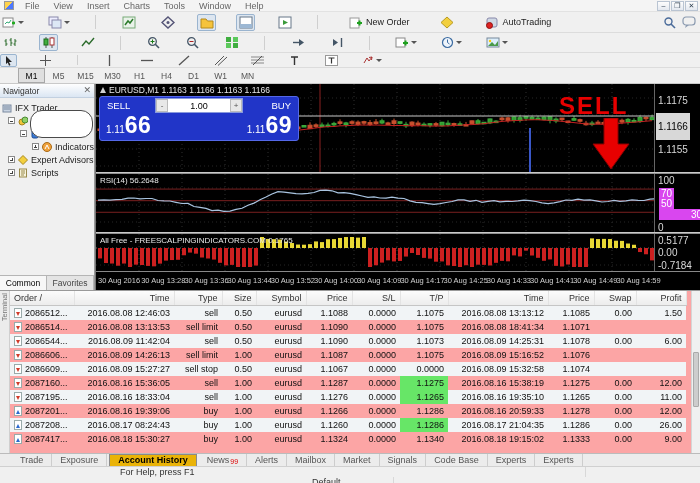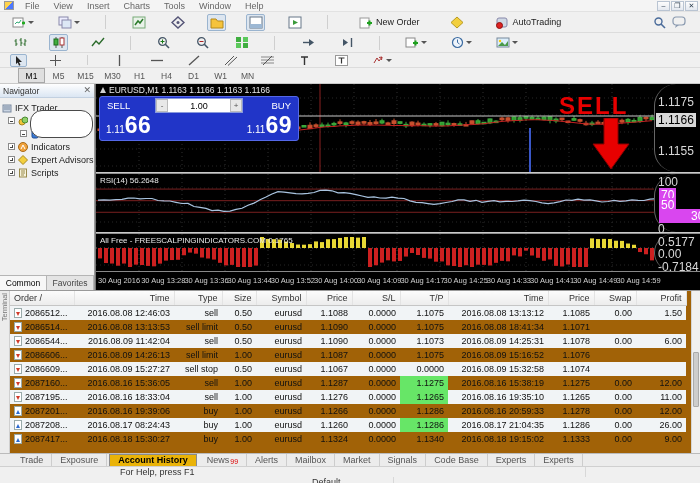--- a/index.html
+++ b/index.html
@@ -8,21 +8,21 @@
   .app { width:700px; height:483px; display:flex; flex-direction:column; background:#f0f0f0; }
 
   
   .menubar { height:14px; display:flex; align-items:center; background:#f4f4f4; border-bottom:1px solid #e2e2e2; padding-left:2px; }
   .app-icon { width:10px; height:9px; margin:0 4px 0 2px; background:linear-gradient(135deg,#ffd34d 50%,#4d79ff 50%); border:1px solid #999; }
   .menu-item { padding:0 7px; color:#666; font-size:9px; cursor:default; }
   .win-controls { margin-left:auto; display:flex; gap:1px; padding-right:2px; }
   .win-btn { width:13px; height:10px; border:1px solid #b9c4d2; background:linear-gradient(#fdfdfd,#e4e9f0); font-size:7px; line-height:8px; text-align:center; color:#345; }
 
   
-  .toolbar { display:flex; align-items:center; background:#f0f0f0; border-bottom:1px solid #dcdcdc; padding:1px 10px;gap:20px; }
+  .toolbar { display:flex; align-items:center; background:#f0f0f0; border-bottom:1px solid #dcdcdc; padding:1px 0;gap:20px; }
   .tb1 { height:22px; } .tb2 { height:20px; } .tb3 { height:15px; }
   .tbtn { height:17px; min-width:19px; display:flex; align-items:center; justify-content:center; border:1px solid transparent; border-radius:2px; padding:0 1px; }
   .tb3 .tbtn { height:13px; min-width:17px; }
   .tbtn.pressed { background:#dde6f0; border-color:#9ab4cf; }
   .drop { width:0; height:0; border-left:3px solid transparent; border-right:3px solid transparent; border-top:3px solid #555; margin-left:2px; }
   .sep { width:1px; height:14px; background:#cfcfcf; margin:0 3px; }
   .tb3 .sep { height:10px; }
   .label-btn { display:flex; align-items:center; gap:4px; height:18px; padding:0 7px; border:1px solid transparent; border-radius:2px; font-size:9px; color:#222; }
   .tb-right { margin-left:auto; display:flex; align-items:center; gap:6px; padding-right:4px; }
 
@@ -47,23 +47,23 @@
   .redaction { position:absolute; left:30px; top:26px; width:63px; height:28px; background:#fff; border:1.5px solid #4a4a4a; border-radius:12px; }
   .nav-tabs { display:flex; height:15px; border-top:1px solid #b5b5b5; }
   .nav-tab { flex:1; text-align:center; font-size:8.5px; line-height:14px; color:#444; background:#e4e4e4; border-right:1px solid #b5b5b5; }
   .nav-tab.active { background:#f7f7f7; color:#000; }
 
   
   .chart-wrap { flex:1; display:flex; flex-direction:column; background:#000; border-left:1px solid #777; }
   .panel { display:flex; position:relative; }
   .p-main { height:88px; } .p-rsi { height:58px; } .p-hist { height:37px; }
   .plot { position:relative; width:558px; overflow:hidden; }
-  .scale { flex:1; background:#000; border-left:1px solid #666; position:relative; color:#d8d8d8; font-size:12px;border-radius:22px; }
+  .scale { flex:1; background:#000; border-left:1px solid #666; position:relative; color:#d8d8d8; font-size:10px; }
   .scale .lbl { position:absolute; left:3px; }
-  .scale .boxed { background:#d8d8d8; color:#000; padding:0 2px; left:1px; }
+  .scale .boxed { background:#d8d8d8; color:#000; padding:8px 2px; left:1px; }
   .scale .redbox { background:#d946ef; color:#fff; padding:0 2px; left:4px; }
   .sep-h { height:2px; background:#8f8f8f; border-top:1px solid #c9c9c9; }
   .chart-title { position:absolute; top:1px; left:4px; color:#e8e8e8; font-size:8.5px; display:flex; align-items:center; gap:3px; z-index:5; }
   .tri-up { width:0; height:0; border-left:3.5px solid transparent; border-right:3.5px solid transparent; border-bottom:6px solid #cfcfcf; }
   .time-axis { height:18px; background:#000; position:relative; color:#d0d0d0; font-size:7.5px; border-top:1px solid #888; }
   .time-axis span { position:absolute; top:4px; white-space:nowrap; }
 
   
   .one-click { position:absolute; left:3px; top:12px; width:200px; height:45px; background:#2135c8; border:1px solid #5468e8; border-radius:3px; z-index:6; color:#fff; }
   .oc-row1 { display:flex; align-items:flex-start; height:17px; }
@@ -75,21 +75,21 @@
   .oc-row2 { display:flex; justify-content:space-between; padding:0 6px; }
   .oc-price { display:flex; align-items:flex-end; line-height:1; }
   .oc-small { font-size:10px; padding-bottom:2px; }
   .oc-big { font-size:23px; font-weight:bold; letter-spacing:0.5px; }
 
   .sell-note { position:absolute; left:463px; top:8px; font-size:24px; font-weight:bold; color:#e80000; letter-spacing:2px; z-index:4; }
   .arrow-svg { position:absolute; left:495px; top:34px; z-index:4; }
   .ind-label { position:absolute; top:2px; left:4px; color:#e8e8e8; font-size:8px; z-index:3; }
 
   
-  .terminal { height:199px; display:flex; background:#a16207; border-top:1px solid #999; }
+  .terminal { height:199px; display:flex; background:#fca5a5; border-top:1px solid #999; }
   .term-strip { width:10px; background:#ececec; border-right:1px solid #cfcfcf; position:relative; }
   .term-strip span { position:absolute; top:2px; left:0px; font-size:7.5px; color:#777; writing-mode:vertical-rl; transform:rotate(180deg); }
   .tbl-wrap { flex:1; overflow:hidden; }
   table { border-collapse:collapse; table-layout:fixed; width:676px; font-size:9px; }
   th { height:15px; font-weight:normal; text-align:right; padding:0 4px; color:#333;
        background:linear-gradient(#fcfcfc,#ececec); border-bottom:1px solid #c5c5c5; border-right:1px solid #e3e3e3; white-space:nowrap; overflow:hidden; }
   th:first-child { text-align:left; }
   td { height:14px; padding:0 4px; text-align:right; white-space:nowrap; overflow:hidden; color:#111; }
   td:first-child { text-align:left; }
   tr.odd td { background:#f1f4f6; }
@@ -393,21 +393,21 @@
           <div class="nav-item" style="padding-left: 20px;">
             <span class="expander"></span>
             <span class="nico">
               <svg width="10" height="10">
                 <rect x="2" y="1" width="6" height="8" rx="1.5" fill="#3a7ad6" stroke="#1c4a90"></rect>
                 <rect x="3.5" y="2.5" width="3" height="3" fill="#bcd6f5"></rect>
               </svg>
             </span>
             <span></span>
           </div>
-          <div class="nav-item" style="padding-left: 8px;">
+          <div class="nav-item" style="padding-left: 8px; justify-content: flex-end;">
             <span class="expander plus"></span>
             <span class="nico">
               <svg width="10" height="10">
                 <circle cx="5" cy="5" r="4.5" fill="#f0a23c" stroke="#a86a18"></circle>
                 <path d="M3 7 L5 3 L7 7" stroke="#fff" fill="none"></path>
               </svg>
             </span>
             <span>Indicators</span>
           </div>
           <div class="nav-item" style="padding-left: 8px;">

